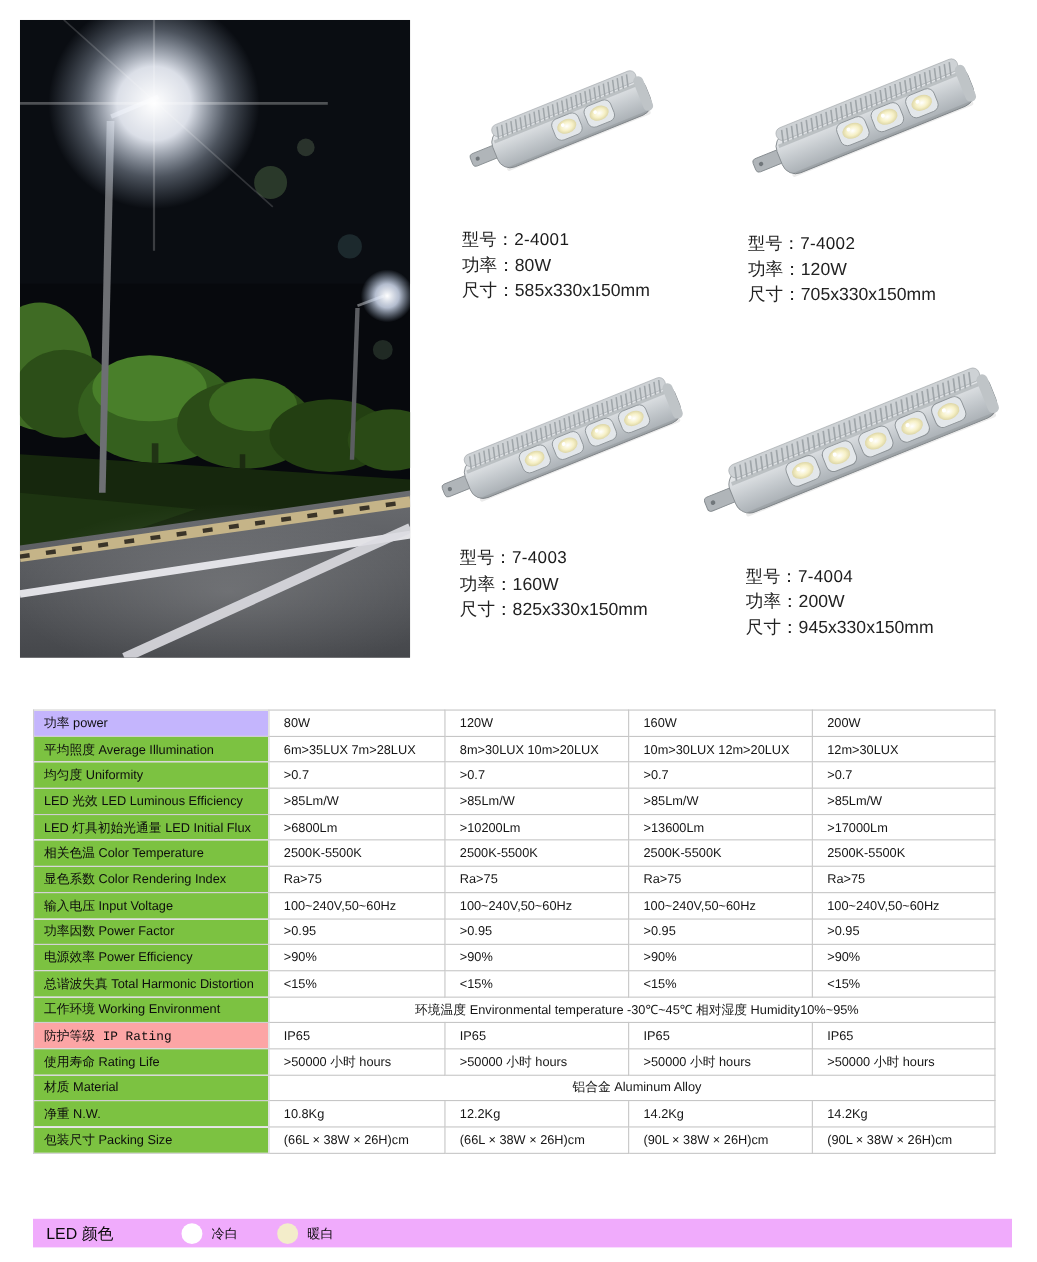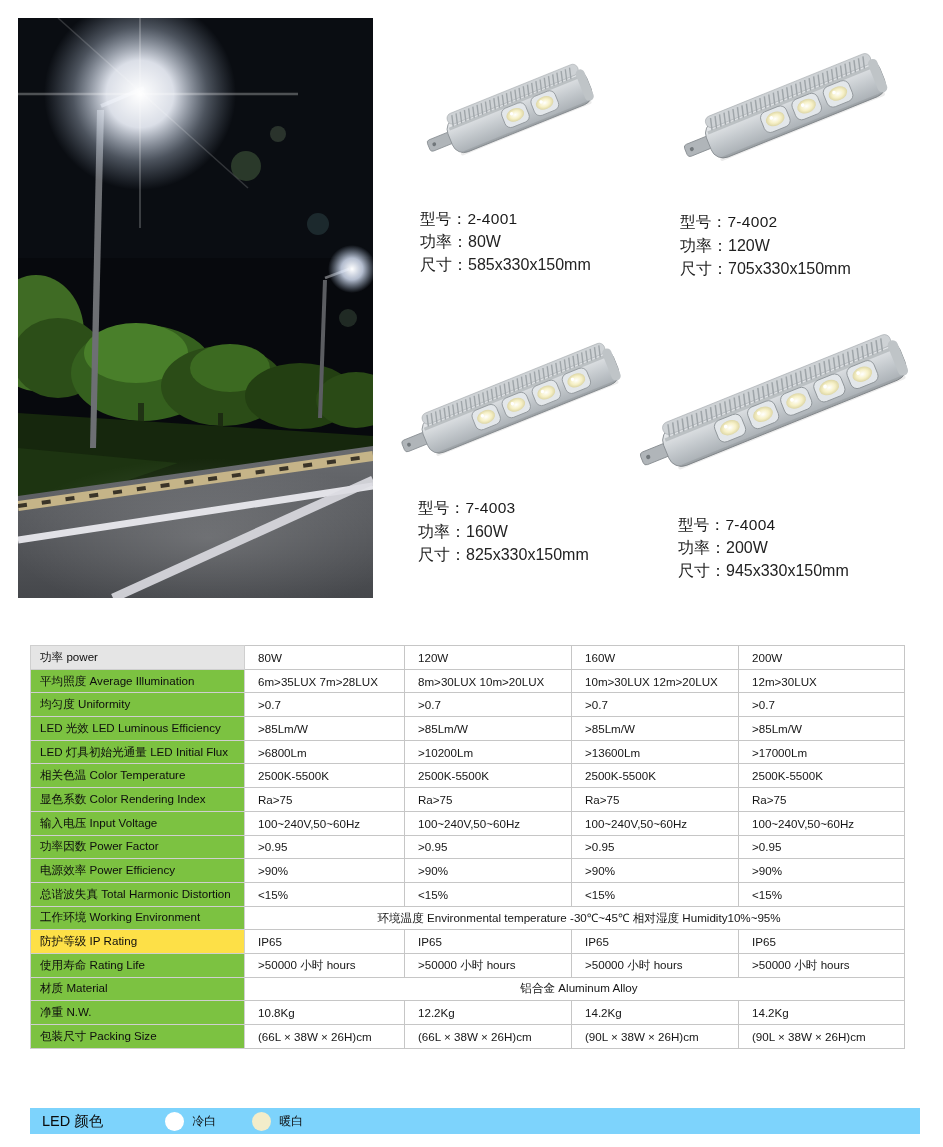--- a/index.html
+++ b/index.html
@@ -454,21 +454,21 @@
   <table class="spec">
     <colgroup>
       <col class="c-lbl">
         <col class="c-v1">
         <col class="c-v2">
         <col class="c-v3">
         <col class="c-v4">
     </colgroup>
     <tbody id="spec-body">
         <tr>
-          <td class="lbl" style="background: #e5e5e5;">功率  power</td>
+          <td class="lbl" style="background: #c4b5fd;">功率  power</td>
           <td class="val">80W</td>
           <td class="val">120W</td>
           <td class="val">160W</td>
           <td class="val">200W</td>
         </tr>
         <tr>
           <td class="lbl" style="background: rgb(124, 194, 65);">平均照度  Average Illumination</td>
           <td class="val">6m&gt;35LUX  7m&gt;28LUX</td>
           <td class="val">8m&gt;30LUX  10m&gt;20LUX</td>
           <td class="val">10m&gt;30LUX 12m&gt;20LUX</td>
@@ -535,21 +535,21 @@
           <td class="val">&lt;15%</td>
           <td class="val">&lt;15%</td>
           <td class="val">&lt;15%</td>
           <td class="val">&lt;15%</td>
         </tr>
         <tr>
           <td class="lbl" style="background: rgb(124, 194, 65);">工作环境  Working Environment</td>
           <td class="merged" colspan="4">环境温度 Environmental temperature -30℃~45℃  相对湿度 Humidity10%~95%</td>
         </tr>
         <tr>
-          <td class="lbl" style="background: #fde047;">防护等级  IP Rating</td>
+          <td class="lbl" style="background: #fca5a5; font-family: Liberation Mono, monospace;">防护等级  IP Rating</td>
           <td class="val">IP65</td>
           <td class="val">IP65</td>
           <td class="val">IP65</td>
           <td class="val">IP65</td>
         </tr>
         <tr>
           <td class="lbl" style="background: rgb(124, 194, 65);">使用寿命  Rating Life</td>
           <td class="val">&gt;50000 小时 hours</td>
           <td class="val">&gt;50000 小时 hours</td>
           <td class="val">&gt;50000 小时 hours</td>
@@ -569,21 +569,21 @@
         <tr>
           <td class="lbl" style="background: rgb(124, 194, 65);">包装尺寸  Packing Size</td>
           <td class="val">(66L × 38W × 26H)cm</td>
           <td class="val">(66L × 38W × 26H)cm</td>
           <td class="val">(90L × 38W × 26H)cm</td>
           <td class="val">(90L × 38W × 26H)cm</td>
         </tr>
       </tbody>
   </table>
 
-  <div class="ledbar" style="background: #7dd3fc; text-align: center;">
+  <div class="ledbar" style="background: #f0abfc; text-align: center;">
     <span class="bartitle">LED 颜色</span>
     <span class="opt opt0">
       <span class="sw" id="sw0" style="background: rgb(255, 255, 255);"></span>
       <span class="optlabel">冷白</span>
     </span>
     <span class="opt opt1">
       <span class="sw" id="sw1" style="background: rgb(243, 237, 202);"></span>
       <span class="optlabel">暖白</span>
     </span>
   </div>

